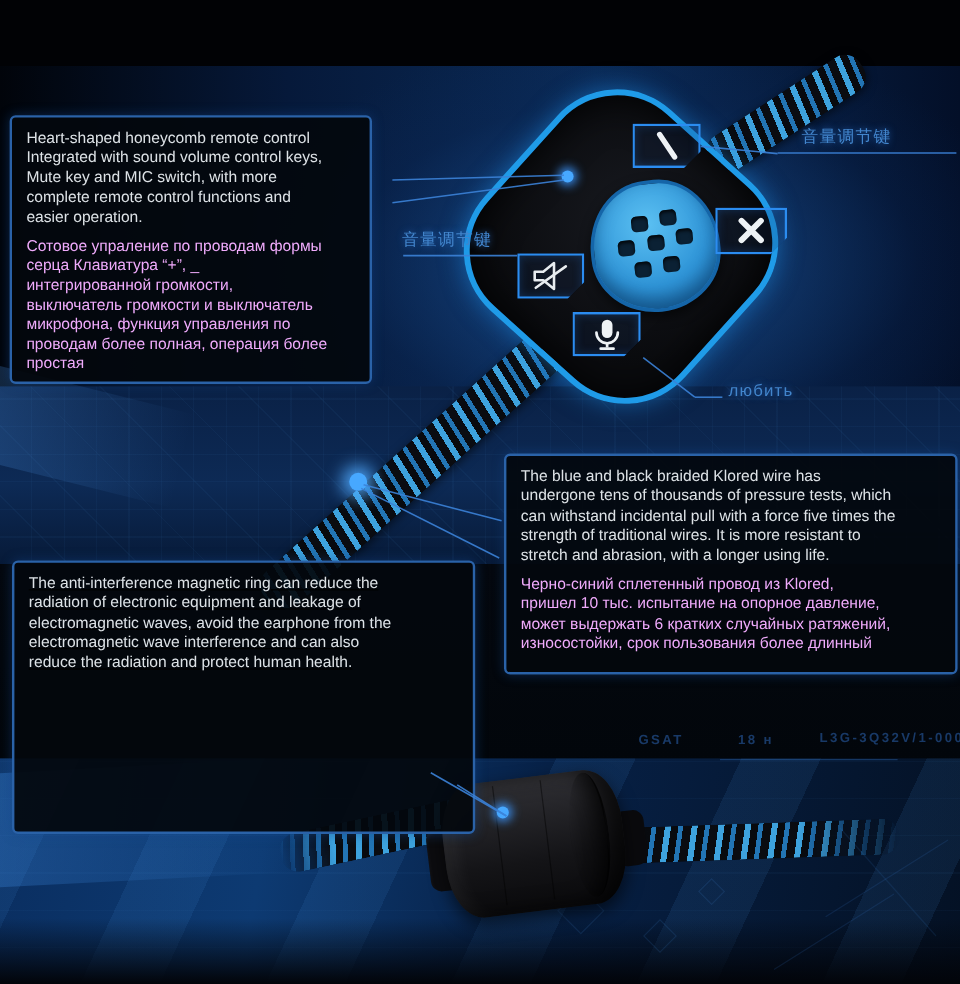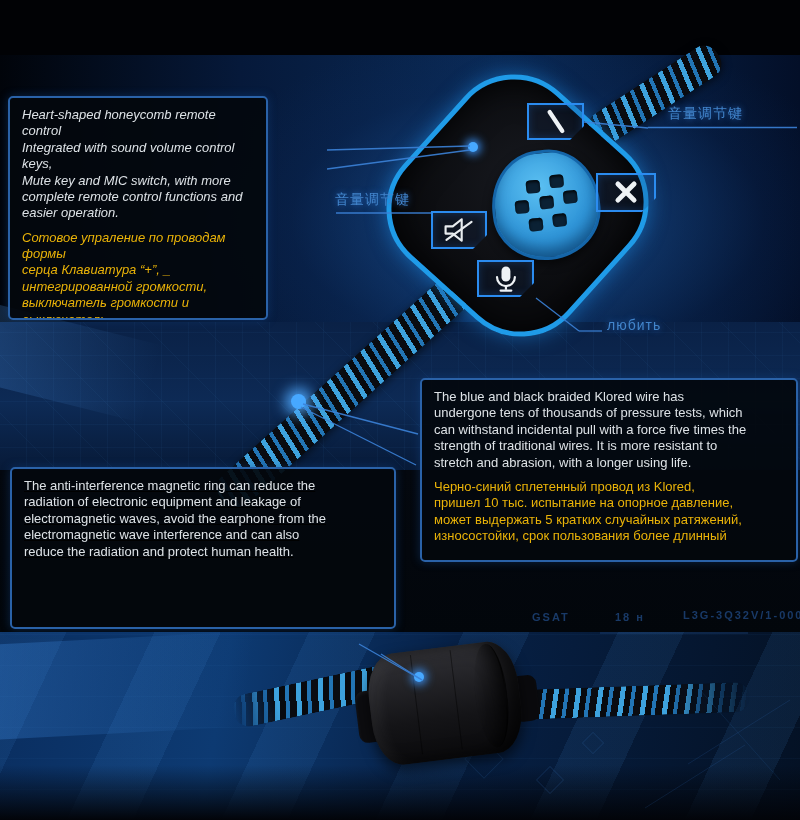--- a/index.html
+++ b/index.html
@@ -34,24 +34,24 @@
 
   
   #header-text{position:absolute;left:107px;top:3px;width:690px;z-index:6;
       color:#4aa6db;font-size:21px;line-height:1.3;white-space:pre-line;}
 
   
   .info-box{position:absolute;z-index:6;box-sizing:border-box;overflow:hidden;
       background:rgba(3,7,13,.93);border:2px solid #2a62a8;border-radius:5px;
       box-shadow:0 0 10px rgba(20,70,140,.45);padding:9px 12px;}
   .ib-en,.ib-ru{color:#dde2e6;font-size:13px;line-height:1.26;white-space:pre-line;}
-  .ib-ru{margin-top:8px;color:#eab308;}
-  #box-remote{left:8px;top:96px;width:260px;height:224px;font-style:italic;}
+  .ib-ru{margin-top:8px;color:#f0abfc;}
+  #box-remote{left:8px;top:96px;width:302px;height:224px;}
   #box-wire{left:420px;top:378px;width:378px;height:184px;}
-  #box-ring{left:10px;top:467px;width:386px;height:162px;text-decoration:underline;}
+  #box-ring{left:10px;top:467px;width:386px;height:228px;text-decoration:underline;}
 
   
   .cable{position:absolute;z-index:3;border-radius:15px;
     background:#0b0e13 repeating-linear-gradient(100deg,
       rgba(64,170,232,.95) 0 5px, rgba(8,10,14,.97) 5px 11px,
       rgba(37,128,198,.90) 11px 15px, rgba(10,12,17,.97) 15px 22px);
     box-shadow:0 2px 8px rgba(0,0,0,.55);}
   #cable-a{left:580px;top:78px;width:150px;height:34px;transform:rotate(-33deg);}
   #cable-b{left:181px;top:371px;width:330px;height:38px;transform:rotate(-42deg);}
   #cable-c{left:232px;top:680px;width:160px;height:33px;transform:rotate(-12deg);
@@ -217,21 +217,21 @@
 простая</div>
   </div>
   <div class="info-box" id="box-wire">
     <div class="ib-en">The blue and black braided Klored wire has
 undergone tens of thousands of pressure tests, which
 can withstand incidental pull with a force five times the
 strength of traditional wires. It is more resistant to
 stretch and abrasion, with a longer using life.</div>
     <div class="ib-ru">Черно-синий сплетенный провод из Klored,
 пришел 10 тыс. испытание на опорное давление,
-может выдержать 5 кратких случайных ратяжений,
+может выдержать 6 кратких случайных ратяжений,
 износостойки, срок пользования более длинный</div>
   </div>
   <div class="info-box" id="box-ring">
     <div class="ib-en">The anti-interference magnetic ring can reduce the
 radiation of electronic equipment and leakage of
 electromagnetic waves, avoid the earphone from the
 electromagnetic wave interference and can also
 reduce the radiation and protect human health.</div>
   </div>
 

